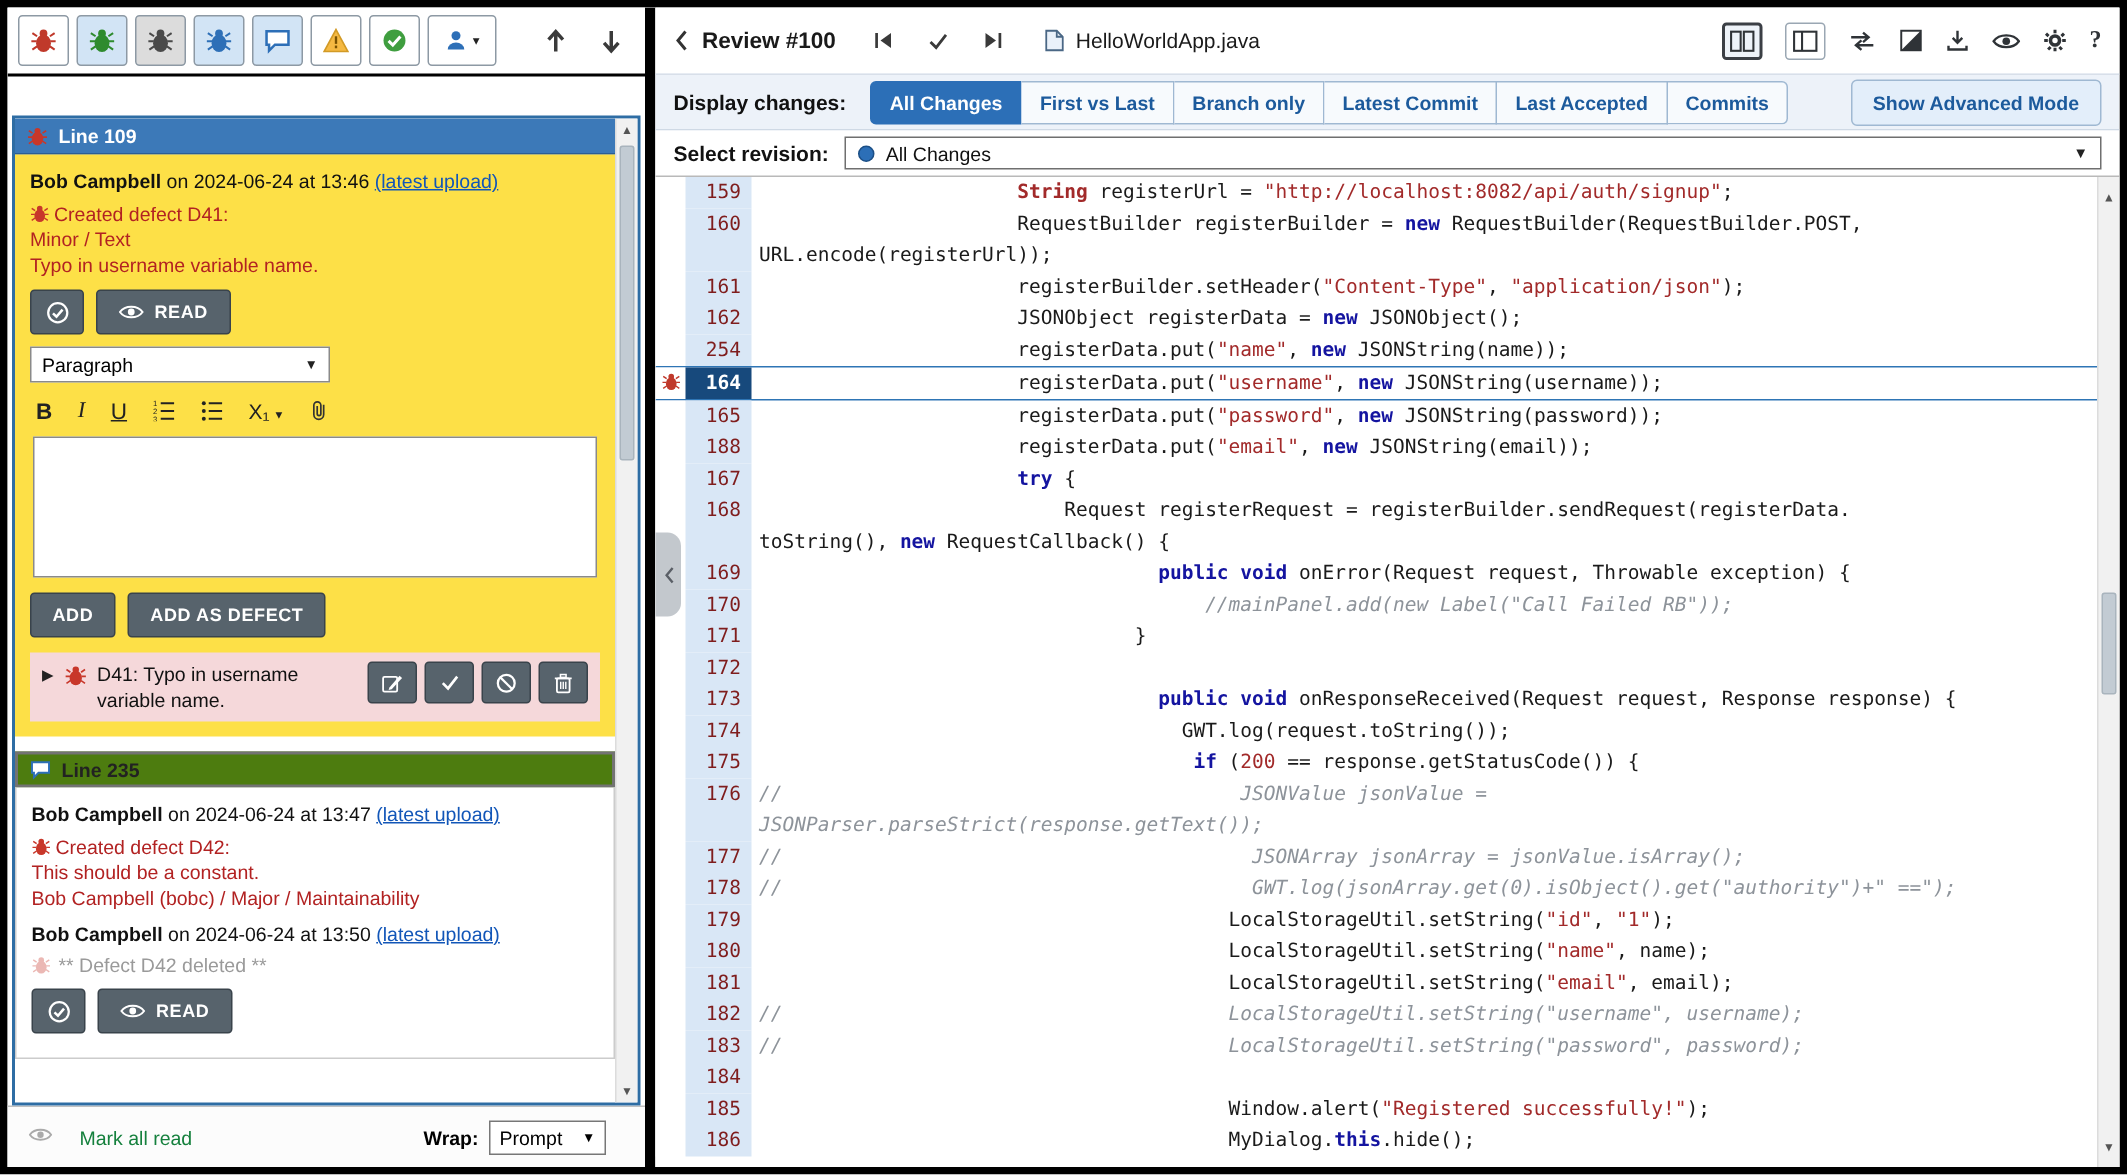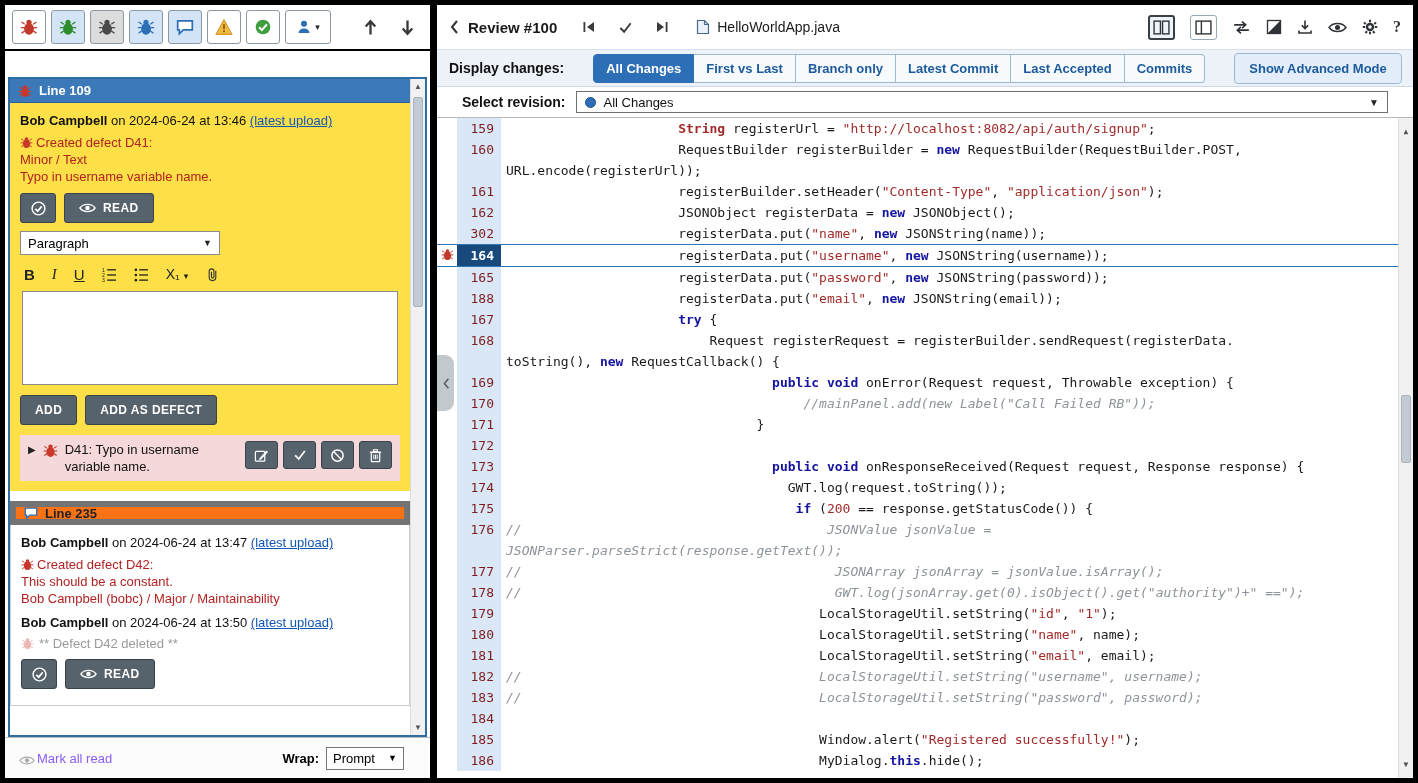--- a/index.html
+++ b/index.html
@@ -15,21 +15,21 @@
   .tb-btn.gray{background:#dcdcdc}
   .tb-btn.wide{width:46px;gap:3px}
   .tb-caret{font-size:9px;color:#222}
   .tb-arrow{width:32px;height:36px;border:none;background:none;color:#3a3a3a;display:flex;align-items:center;justify-content:center;cursor:pointer}
   .tb-spacer{margin-left:auto}
 
   .lp-scroll{flex:1;margin:26px 3px 0 3px;border:2px solid #2e6da4;position:relative;padding:0 15px 0 0;overflow:hidden;background:#fff}
   .thread{margin:0 0 10px 0}
   .thread-hdr{height:24px;display:flex;align-items:center;gap:7px;padding:0 8px;font-weight:bold;font-size:13px}
   .hdr-blue{background:#3c79b8;color:#fff;border-bottom:1px solid #2b5e94}
-  .hdr-gray{background:#f97316;color:#222;border:6px solid #737373}
+  .hdr-gray{background:#4d7c0f;color:#222;border:2px solid #737373}
   .t1-body{background:#fde047;padding:8px 10px 10px}
   .t2-body{background:#fff;padding:8px 10px 10px;border:1px solid #ccc;border-top:none}
   .author{font-size:13px;color:#111;margin:2px 0 6px}
   .author b{font-weight:bold}
   .author a{color:#1256b8;text-decoration:underline;cursor:pointer}
   .rednote{color:#b22222;font-size:13px;line-height:17px;margin:2px 0 8px}
   .rednote .ic{vertical-align:-2px;margin-right:3px}
   .grayline{color:#9a9a9a;font-size:13px;display:flex;gap:5px;align-items:center;margin:2px 0 8px}
   .faded{opacity:.35}
   .btnrow{display:flex;gap:8px;margin:6px 0;align-items:center}
@@ -47,50 +47,50 @@
   .chip-exp{font-size:10px;color:#222;padding-top:3px;cursor:pointer}
   .chip .bugic{margin-top:2px}
   .chip-text{font-weight:normal;font-size:13px;line-height:17px;flex:1;color:#111}
   .chip-btns{display:flex;gap:5px}
   .chip-btns .dkbtn{height:28px;width:33px;padding:0}
   .sbar{position:absolute;right:0;top:0;bottom:0;width:15px;background:#f1f1f1;border-left:1px solid #dcdcdc}
   .sb-arrow{position:absolute;left:0;right:0;text-align:center;font-size:8px;color:#555;cursor:pointer}
   .sb-arrow.up{top:3px}.sb-arrow.dn{bottom:3px}
   .sb-thumb{position:absolute;left:2px;right:2px;background:#c2cbd3;border:1px solid #a9b4bd;border-radius:2px;cursor:grab}
   .lp-footer{height:41px;flex:none;border-top:1px solid #c0c0c0;display:flex;align-items:center;padding:0 14px;background:#fcfcfc}
-  .mark-read{display:flex;align-items:flex-end;gap:2px;color:#8b5cf6;font-size:13px;cursor:pointer}
+  .mark-read{display:flex;align-items:flex-start;gap:18px;color:#15803d;font-size:13px;cursor:pointer}
   .wrap-ctl{margin-left:auto;display:flex;align-items:center;gap:7px;padding-right:12px}
   .wrap-label{font-weight:bold;font-size:13px;color:#000}
   .wrap-sel{width:78px;height:23px;border:1px solid #777;background:#fff;font-size:13px;display:flex;align-items:center;padding:0 6px;cursor:pointer}
   .wrap-sel .car{margin-left:auto;font-size:9px}
 
   
   .right{flex:1;display:flex;flex-direction:column;background:#fff;min-width:0;position:relative}
   .rp-hdr{height:44px;flex:none;display:flex;align-items:center;padding:0 12px;gap:9px;background:#fff}
   .back-ic{color:#333;cursor:pointer;display:flex}
   .rp-title{font-weight:bold;font-size:15px;color:#1a1a1a;white-space:nowrap}
   .navgrp{display:flex;align-items:center;gap:22px;margin-left:16px;color:#3a3a3a}
   .navgrp .nv{cursor:pointer;display:flex}
   .rp-file{display:flex;align-items:center;gap:7px;font-size:14px;color:#1a1a1a;margin-left:18px;cursor:pointer}
   .rp-icons{margin-left:auto;display:flex;align-items:center;gap:15px;color:#2f3337}
   .rp-icons .hic{cursor:pointer;display:flex;align-items:center}
   .icon-box{border:1px solid #9aa7b3;border-radius:3px;padding:4px;display:flex}
   .icon-box.active{border:2px solid #3b3f45;background:#eef3f9;padding:3px}
   .help-glyph{font-weight:bold;font-size:16px;font-family:"Liberation Serif",serif}
 
-  .rp-tabs{height:38px;flex:none;background:#edf2f9;border-top:1px solid #d8dfe9;border-bottom:1px solid #cfd9e5;display:flex;align-items:center;padding:0 12px;gap:29px}
+  .rp-tabs{height:38px;flex:none;background:#edf2f9;border-top:1px solid #d8dfe9;border-bottom:1px solid #cfd9e5;display:flex;align-items:center;padding:0 12px;gap:16px}
   .tabs-label{font-weight:bold;font-size:14px;color:#111;white-space:nowrap}
   .tabgrp{display:flex}
   .tab{border:1px solid #9fb8d2;border-left:none;background:#f7fafd;color:#1c5a9c;font-weight:bold;font-size:13px;padding:6px 12px;cursor:pointer;white-space:nowrap}
   .tab:first-child{border-left:1px solid #9fb8d2;border-radius:4px 0 0 4px}
   .tab:last-child{border-radius:0 4px 4px 0}
   .tab.active{background:#2c6fb7;border-color:#2c6fb7;color:#fff}
   .adv-btn{margin-left:auto;border:1px solid #9fb8d2;background:#e3eefa;color:#1c5a9c;font-weight:bold;font-size:13px;padding:7px 14px;border-radius:4px;cursor:pointer;white-space:nowrap}
 
-  .rp-rev{height:31px;flex:none;display:flex;align-items:center;gap:10px;padding:2px 25px;border-bottom:1px solid #b9b9b9;background:#fff}
+  .rp-rev{height:31px;flex:none;display:flex;align-items:center;gap:10px;padding:2px 12px;border-bottom:1px solid #b9b9b9;background:#fff}
   .rev-label{font-weight:bold;font-size:14px;color:#111;white-space:nowrap}
   .rev-sel{flex:1;height:22px;border:1px solid #6f6f6f;display:flex;align-items:center;gap:8px;padding:0 8px;font-size:13px;color:#111;cursor:pointer;background:#fff}
   .rev-dot{width:11px;height:11px;border-radius:50%;background:#2c6fb7;border:1px solid #1c4f86;flex:none}
   .rev-car{margin-left:auto;font-size:10px;color:#222}
 
   .rp-code{flex:1;position:relative;overflow:hidden;font-family:"DejaVu Sans Mono",monospace;font-size:13px;line-height:21px;padding-right:15px;background:#fff}
   .crow{display:flex}
   .ri{width:20px;flex:none;display:flex;justify-content:center;align-items:flex-start;padding-top:3px;background:#fff}
   .rn{width:44px;flex:none;background:#d9e7f6;color:#7f1d1d;text-align:right;padding-right:7px}
   .rt{flex:1;white-space:pre-wrap;padding-left:5px;color:#1a1a1a;min-width:0}
@@ -574,21 +574,21 @@
             <span class="rn">161</span>
             <span class="rt"><span class="si">                      </span><span class="sp">registerBuilder.setHeader(</span><span class="ss">"Content-Type"</span><span class="sp">, </span><span class="ss">"application/json"</span><span class="sp">);</span></span>
           </div>
           <div class="crow">
             <span class="ri"></span>
             <span class="rn">162</span>
             <span class="rt"><span class="si">                      </span><span class="sp">JSONObject registerData = </span><span class="sk">new</span><span class="sp"> JSONObject();</span></span>
           </div>
           <div class="crow">
             <span class="ri"></span>
-            <span class="rn">302</span>
+            <span class="rn">254</span>
             <span class="rt"><span class="si">                      </span><span class="sp">registerData.put(</span><span class="ss">"name"</span><span class="sp">, </span><span class="sk">new</span><span class="sp"> JSONString(name));</span></span>
           </div>
           <div class="crow hl">
             <span class="ri">
               <svg class="ic" width="13" height="13" style="color:#c0392b">
                 <use href="#i-bug"></use>
               </svg>
             </span>
             <span class="rn">164</span>
             <span class="rt"><span class="si">                      </span><span class="sp">registerData.put(</span><span class="ss">"username"</span><span class="sp">, </span><span class="sk">new</span><span class="sp"> JSONString(username));</span></span>

